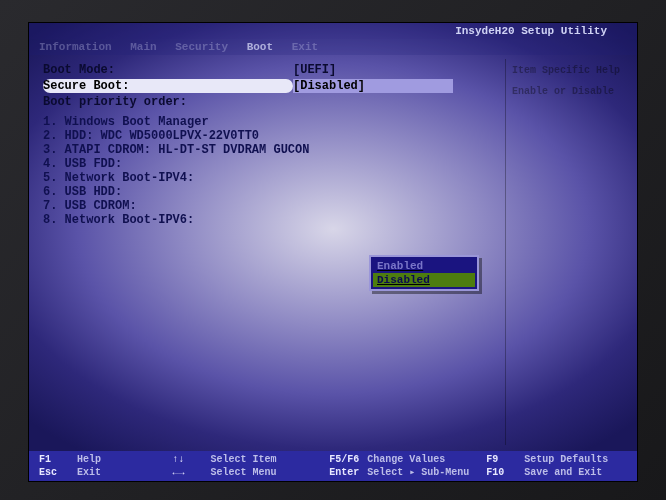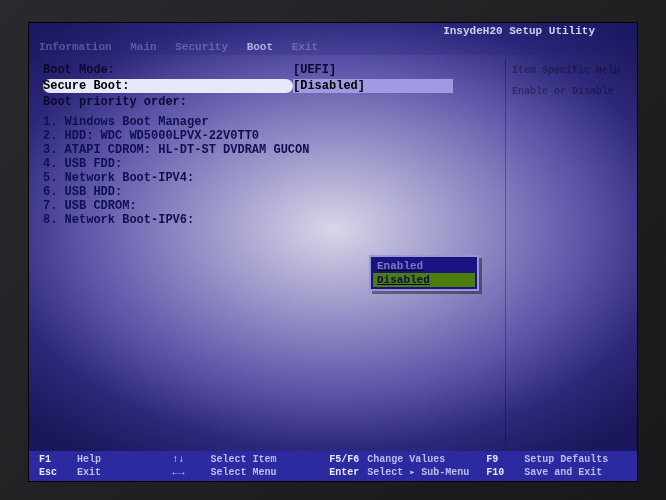--- a/index.html
+++ b/index.html
@@ -29,21 +29,21 @@
     overflow: hidden;
     border: 1px solid #000;
   }
   .title-bar {
     position: absolute;
     top: 0; left: 0; right: 0;
     height: 16px;
     background: rgba(30,28,120,0.25);
     color: #cfd2f4;
     text-align: right;
-    padding-right: 42px;
+    padding-right: 30px;
     line-height: 16px;
     font-size: 11px;
   }
   .tab-bar {
     position: absolute;
     top: 16px; left: 0; right: 0;
     height: 16px;
     background: rgba(30,28,120,0.2);
     padding-left: 10px;
     line-height: 16px;

